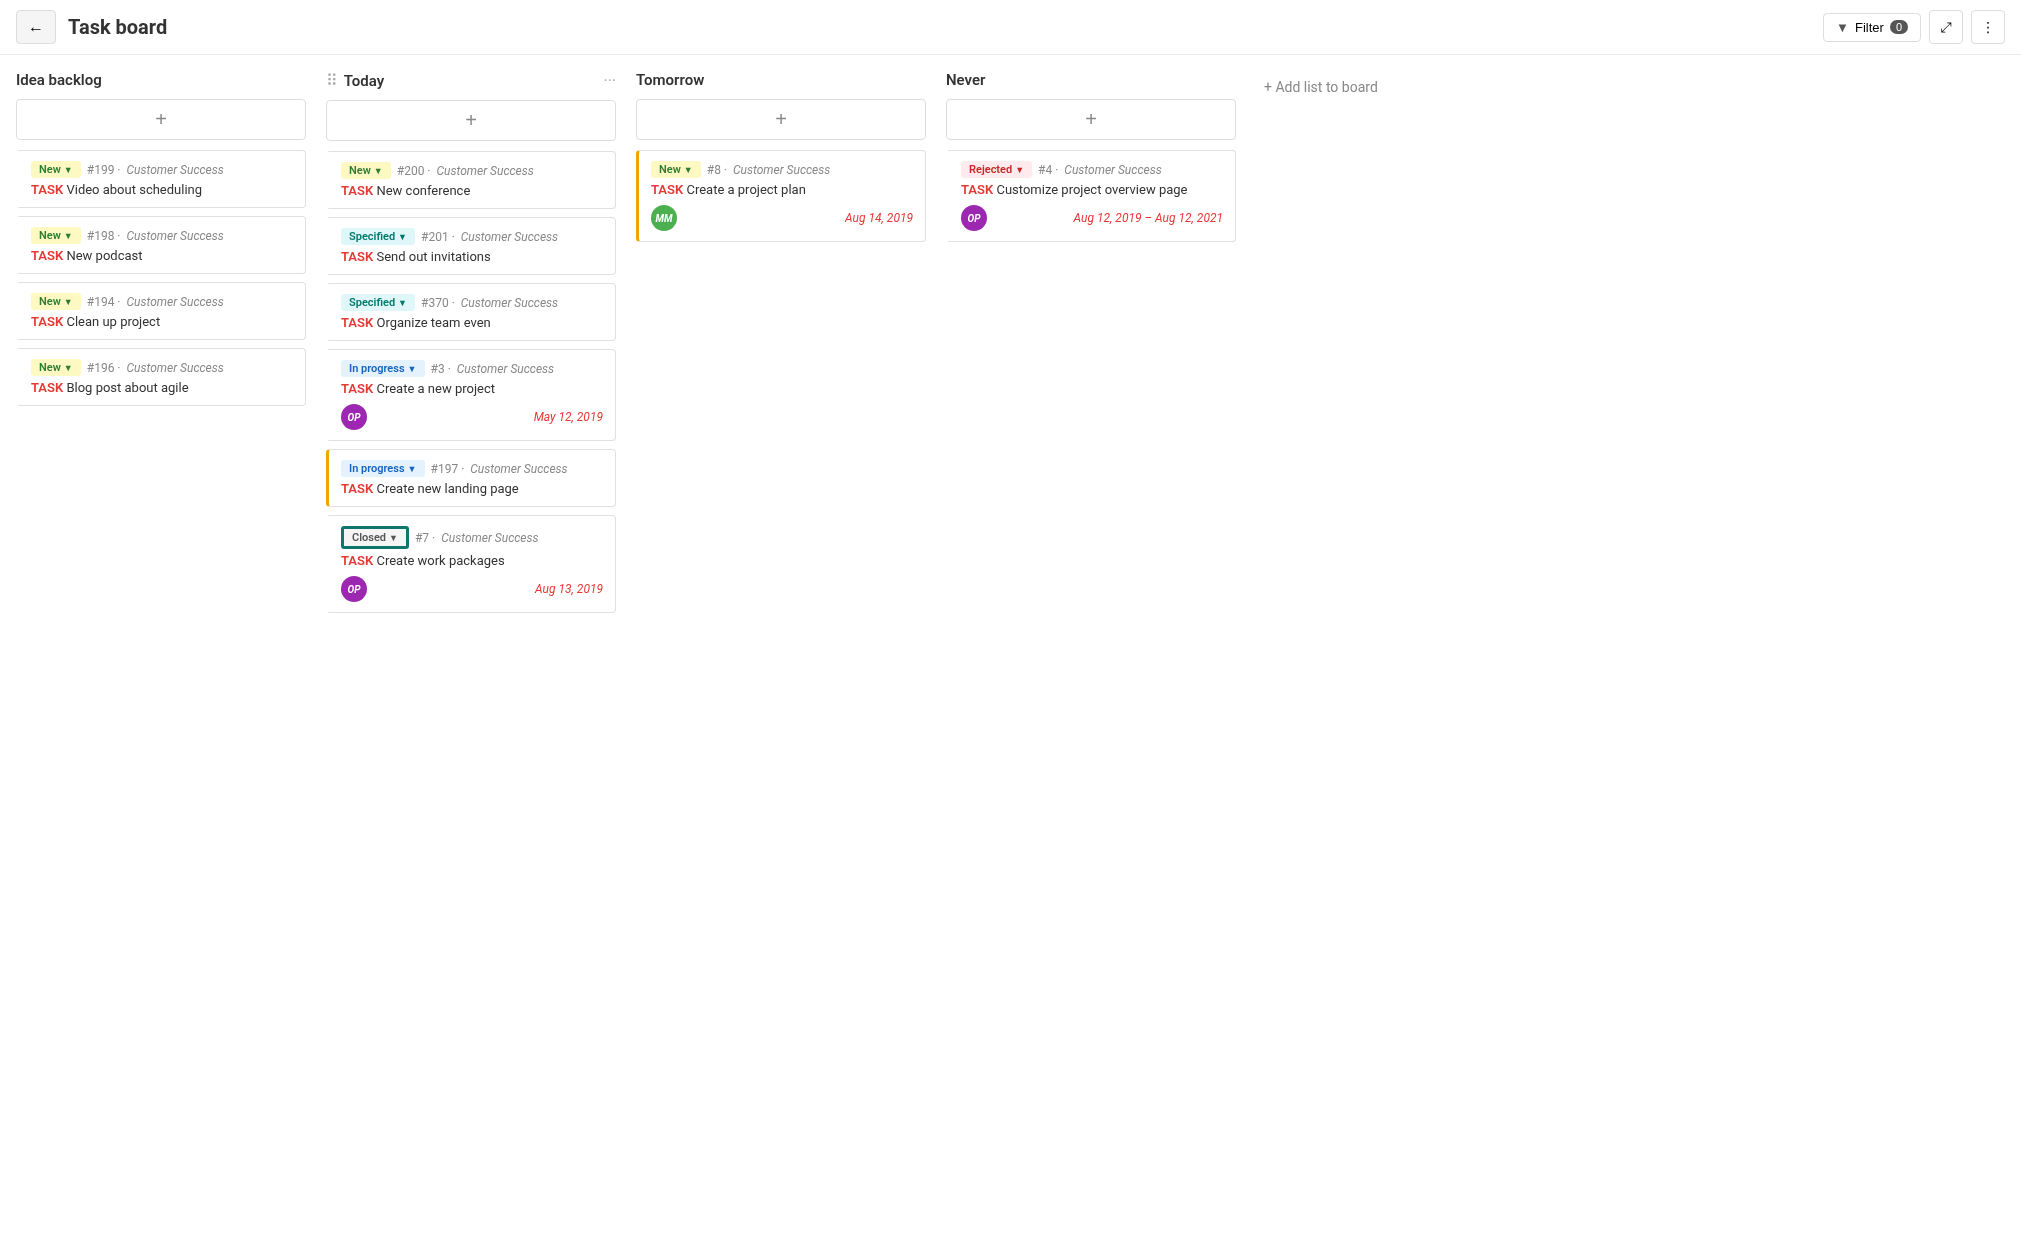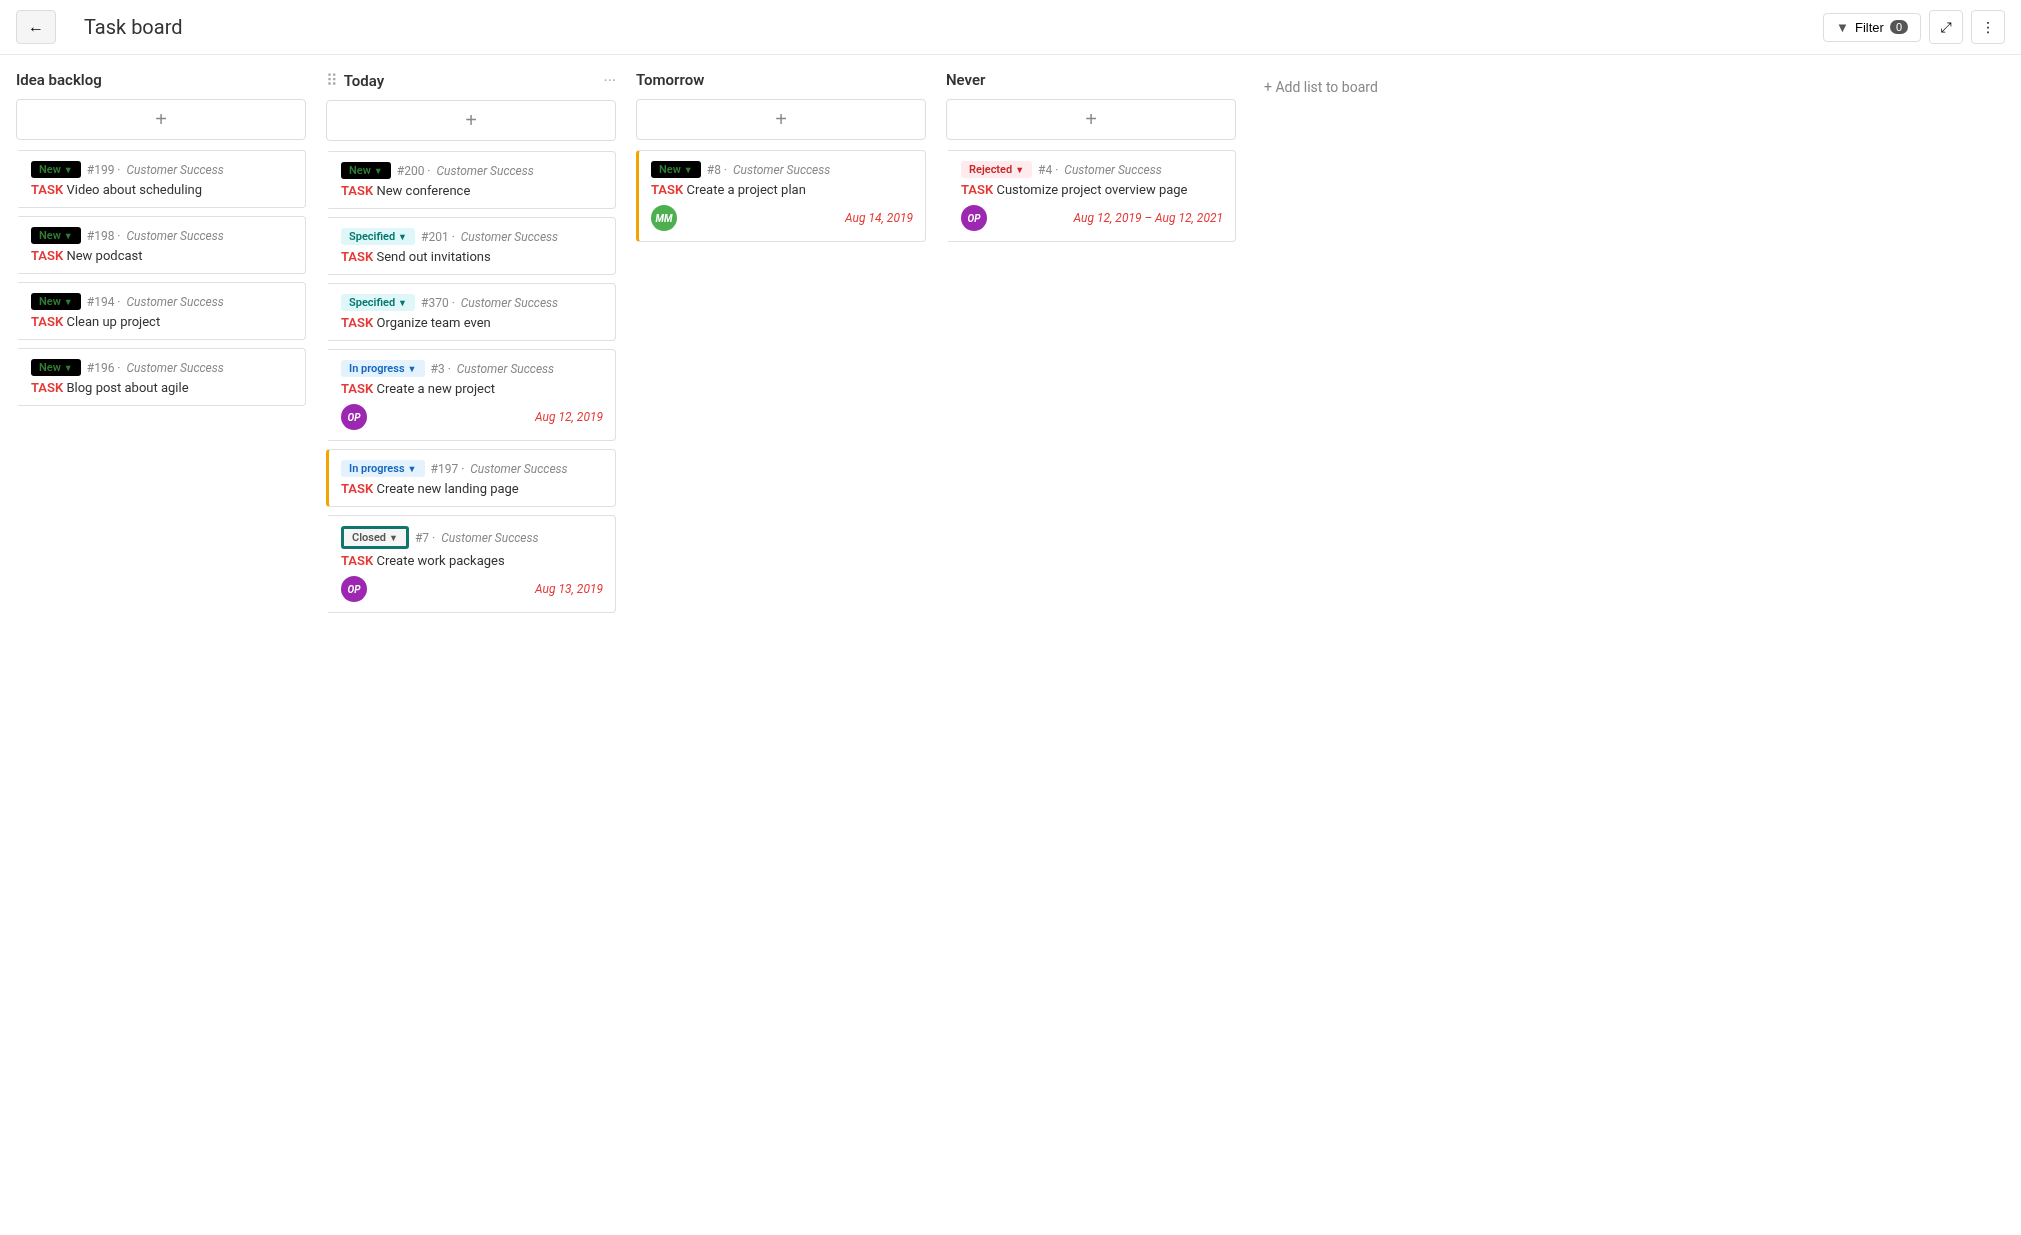--- a/index.html
+++ b/index.html
@@ -20,24 +20,23 @@
       width: 40px; height: 34px;
       border: 1px solid #ddd;
       border-radius: 4px;
       background: #f5f5f5;
       display: flex; align-items: center; justify-content: center;
       cursor: pointer;
       font-size: 16px;
     }
     .header-title {
       font-size: 20px;
-      font-weight: 400;
+      font-weight: 700;
       color: #333;
       flex: 1;
-      margin-left: 16px;
     }
     .header-actions {
       display: flex;
       align-items: center;
       gap: 8px;
     }
     .filter-btn {
       display: flex;
       align-items: center;
       gap: 6px;
@@ -126,21 +125,21 @@
     }
     .status-badge {
       padding: 2px 8px;
       border-radius: 3px;
       font-size: 11px;
       font-weight: 600;
       display: flex;
       align-items: center;
       gap: 3px;
     }
-    .status-new { background: #000000; color: #2e7d32; }
+    .status-new { background: #fef9c3; color: #2e7d32; }
     .status-specified { background: #e0f7fa; color: #00796b; }
     .status-inprogress { background: #e3f2fd; color: #1565c0; text-align: right; }
     .status-closed { background: #f5f5f5; color: #555; border: 3px solid #0f766e; }
     .status-rejected { background: #ffebee; color: #c62828; }
     .badge-arrow {
       font-size: 9px;
     }
     .card-id {
       color: #888;
       font-size: 12px;
@@ -274,21 +273,21 @@
         <div class="card-title"><span class="task-label">TASK</span> Organize team even</div>
       </div><div class="card">
         <div class="card-meta">
           <span class="status-badge status-inprogress">In progress <span class="badge-arrow">▼</span></span>
           <span class="card-id">#3 ·</span>
           <span class="card-project">Customer Success</span>
         </div>
         <div class="card-title"><span class="task-label">TASK</span> Create a new project</div>
         <div class="card-footer">
           <div class="avatar avatar-op">OP</div>
-          <span class="card-date">Aug 12, 2019</span>
+          <span class="card-date">May 12, 2019</span>
         </div>
       </div><div class="card border-yellow">
         <div class="card-meta">
           <span class="status-badge status-inprogress">In progress <span class="badge-arrow">▼</span></span>
           <span class="card-id">#197 ·</span>
           <span class="card-project">Customer Success</span>
         </div>
         <div class="card-title"><span class="task-label">TASK</span> Create new landing page</div>
       </div><div class="card">
         <div class="card-meta">

